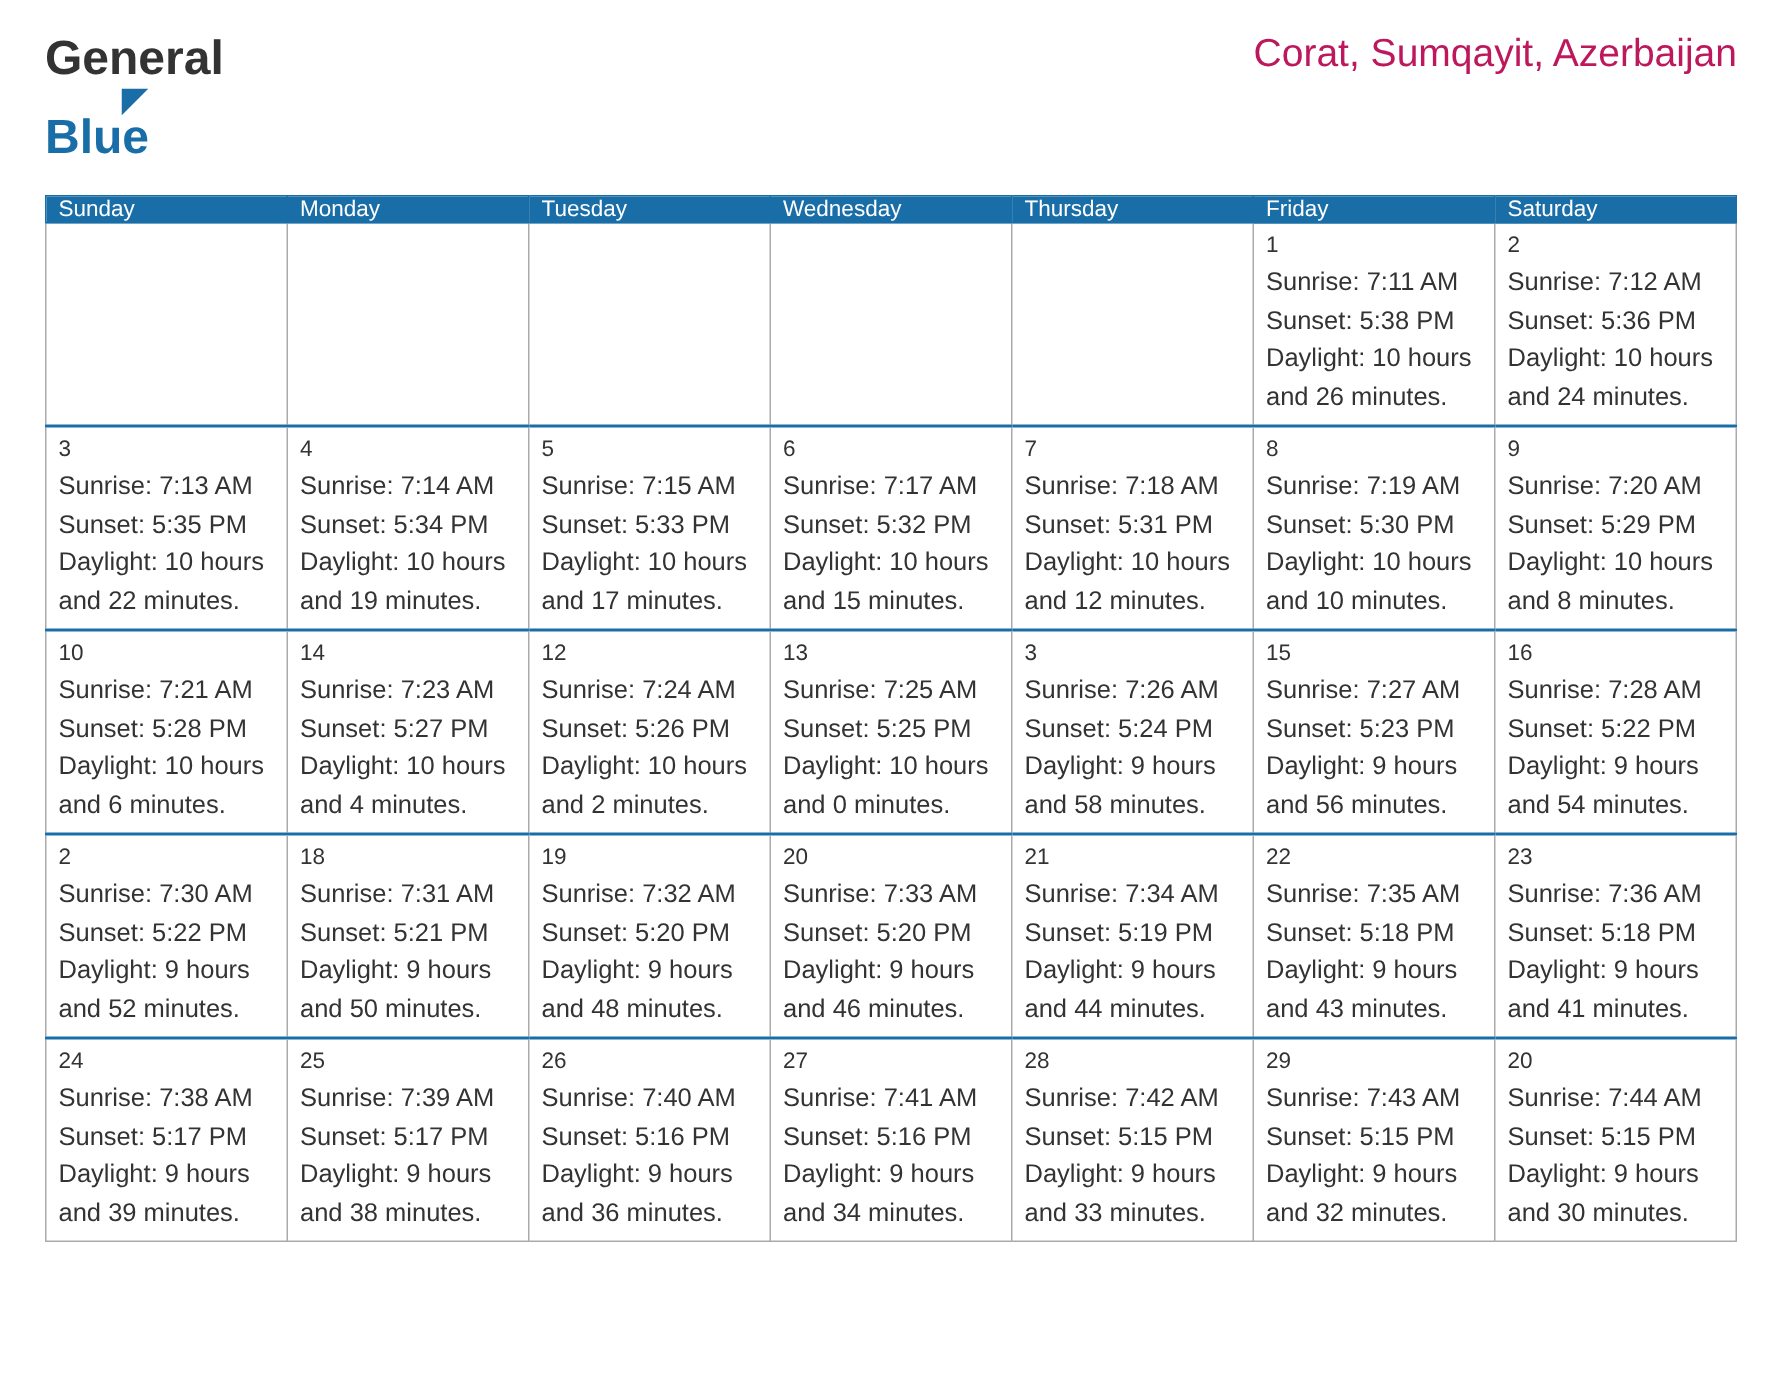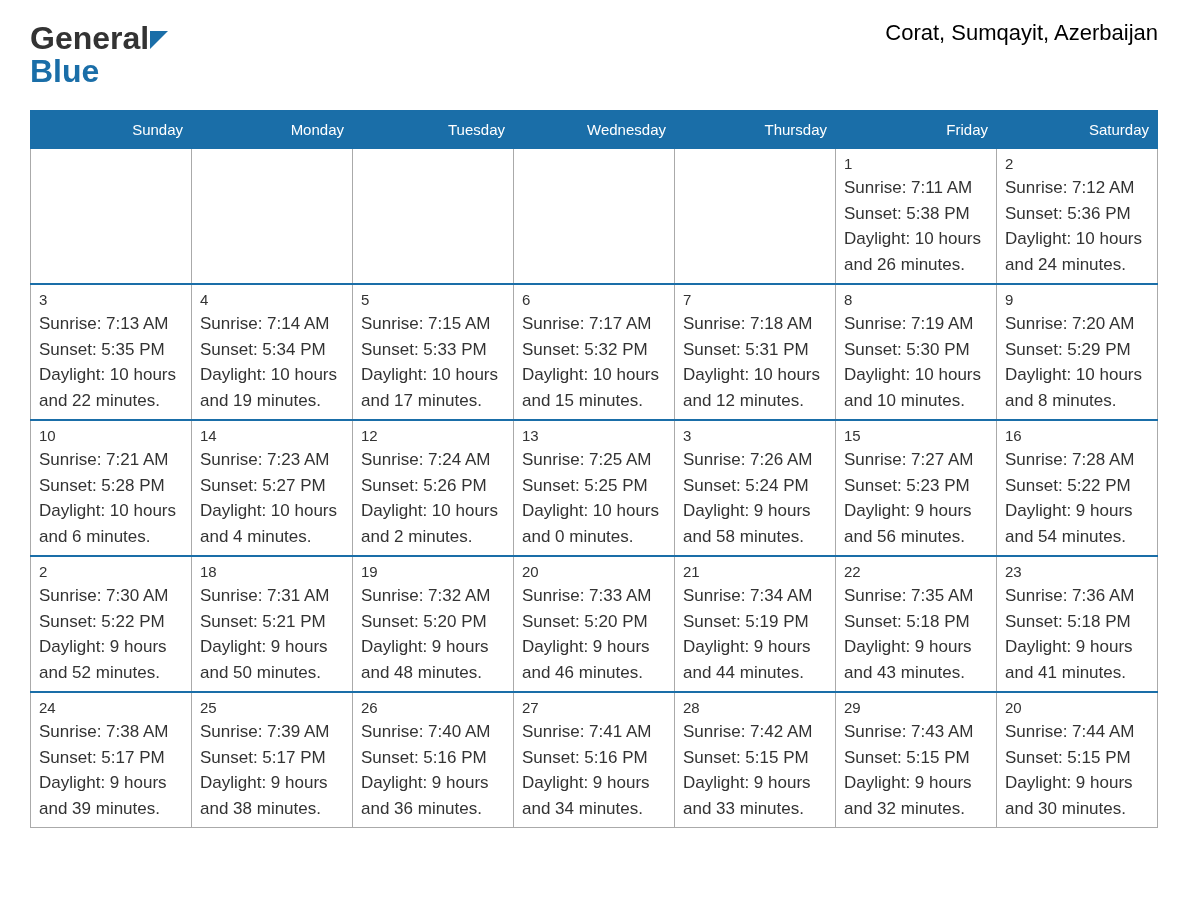--- a/index.html
+++ b/index.html
@@ -23,36 +23,36 @@
     .title-block {
       text-align: right;
     }
     .title-block h1 {
       font-size: 52px;
       font-weight: normal;
       color: #333;
       line-height: 1.1;
     }
     .title-block h2 {
-      font-size: 22px;
-      font-weight: normal;
-      color: #000000;
+      font-size: 26px;
+      font-weight: normal;
+      color: #be185d;
     }
     .calendar {
       width: 100%;
       border-collapse: collapse;
       border: 1px solid #aaa;
     }
     .calendar th {
       background: #1a6ea8;
       color: #fff;
-      padding: 10px 8px;
+      padding: 0 8px;
       font-size: 15px;
       font-weight: normal;
-      text-align: right;
+      text-align: left;
       border: 1px solid #1a6ea8;
     }
     .calendar td {
       vertical-align: top;
       padding: 6px 8px;
       font-size: 12px;
       border: 1px solid #aaa;
       width: calc(100% / 7);
       min-height: 110px;
       height: 120px;
@@ -74,21 +74,21 @@
     }
     .row-border td {
       border-top: 2px solid #1a6ea8;
     }
   </style>
 </head>
 <body>
 
 <div class="header">
   <div class="logo">
-    <div style="display:flex; align-items:center;">
+    <div style="display:flex; align-items:center;flex-direction:column;">
       <span style="font-size:32px; font-weight:bold; color:#333; font-family:Arial,sans-serif;">General</span>
       <svg width="18" height="18" viewBox="0 0 18 18" style="margin-left:1px; margin-top:2px;">
         <polygon points="0,0 18,0 0,18" fill="#1a6ea8"></polygon>
       </svg>
     </div>
     <div style="font-size:32px; font-weight:bold; color:#1a6ea8; font-family:Liberation Sans, sans-serif; margin-top:-4px;">Blue</div>
   </div>
   <div class="title-block">
     <h2>Corat, Sumqayit, Azerbaijan</h2>
   </div>

